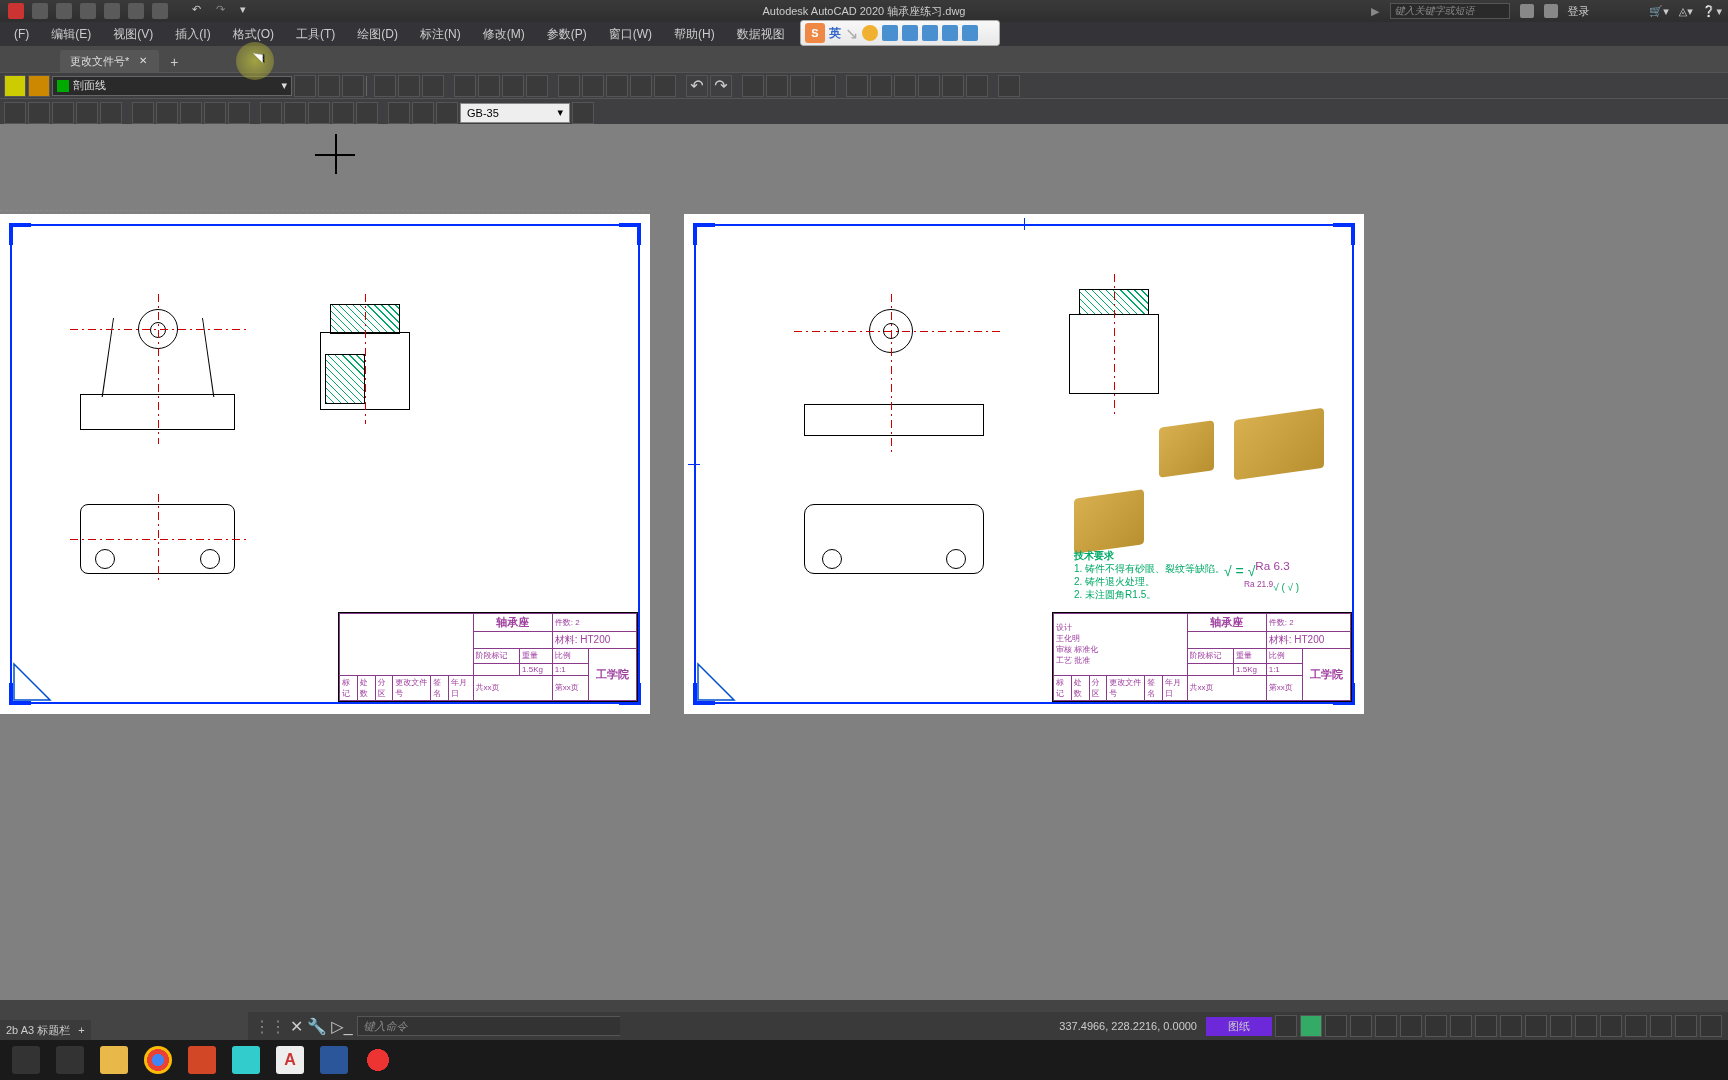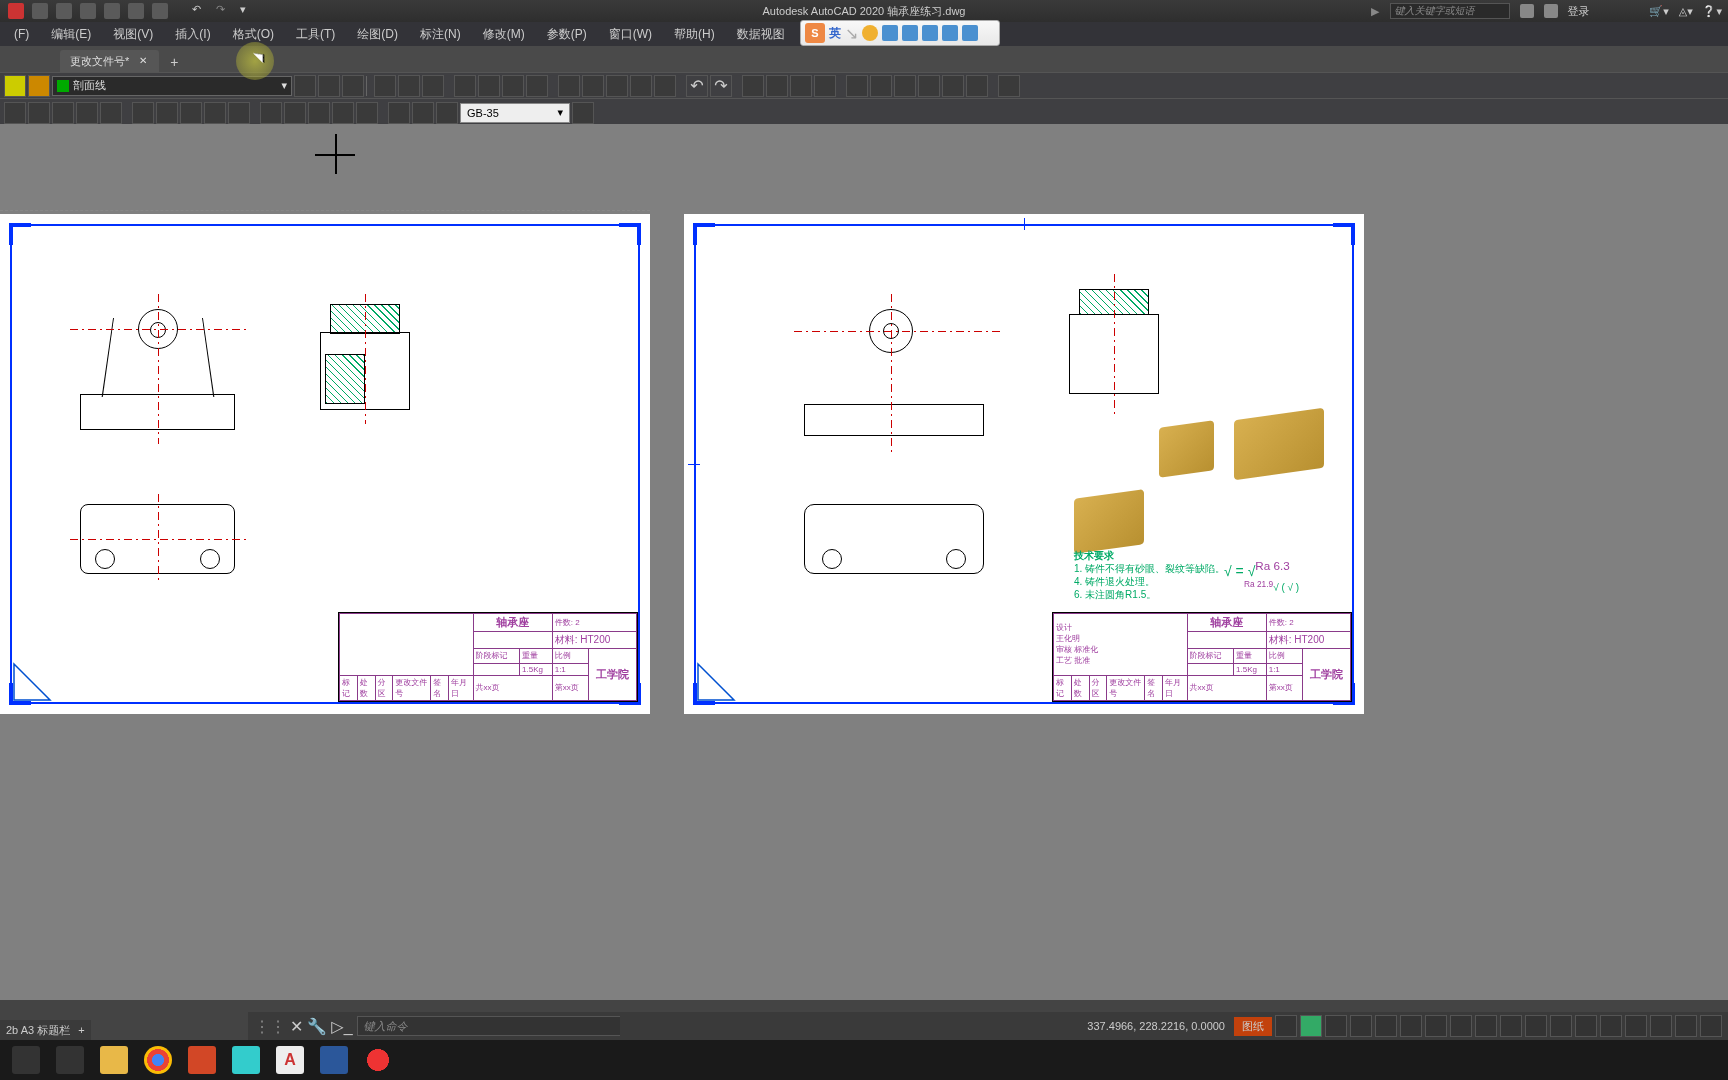--- a/index.html
+++ b/index.html
@@ -320,22 +320,22 @@
     <div class="shape" style="top:335px;left:138px;width:20px;height:20px;border-radius:50%"></div>
     <div class="shape" style="top:335px;left:262px;width:20px;height:20px;border-radius:50%"></div>
 
     <div class="iso-block" style="top:280px;left:390px"></div>
     <div class="iso-block" style="top:210px;left:475px;width:55px;height:50px"></div>
     <div class="iso-block" style="top:200px;left:550px;width:90px;height:60px"></div>
 
     <div class="tech-note" style="top:335px;left:390px">
       <div style="font-weight:bold">技术要求</div>
       <div>1. 铸件不得有砂眼、裂纹等缺陷。</div>
-      <div>4. 铸件退火处理。</div>
-      <div>6. 未注圆角R1.5。</div>
+      <div>2. 铸件退火处理。</div>
+      <div>2. 未注圆角R1.5。</div>
     </div>
     <div style="position:absolute;top:345px;left:540px;color:#0a6;font-size:14px">√ = √<sup style="color:#a040a0">Ra 6.3</sup></div>
     <div style="position:absolute;top:365px;left:560px;color:#0a6;font-size:10px"><sup style="color:#a040a0">Ra 21.9</sup>√ ( √ )</div>
 
     <svg style="position:absolute;bottom:12px;left:12px" width="40" height="40">
       <polygon points="2,38 38,38 2,2" fill="none" stroke="#0050d0" stroke-width="1.5"></polygon>
     </svg>
 
     <div class="title-block">
       <table>
@@ -387,21 +387,21 @@
   <span style="color:#ccc">▴</span>
 </div>
 
 <div class="bottom-tabs">
   <span>2b A3 标题栏</span>
   <span>+</span>
 </div>
 
 <div class="statusbar">
   <span class="sb-text">337.4966, 228.2216, 0.0000</span>
-  <span class="sb-text" style="background:#c2410c;padding:2px 8px">图纸</span>
+  <span class="sb-text" style="background:#6d28d9;padding:2px 22px">图纸</span>
   <div class="sb-btn"></div>
   <div class="sb-btn" style="background:#3a6"></div>
   <div class="sb-btn"></div>
   <div class="sb-btn"></div>
   <div class="sb-btn"></div>
   <div class="sb-btn"></div>
   <div class="sb-btn"></div>
   <div class="sb-btn"></div>
   <div class="sb-btn"></div>
   <div class="sb-btn"></div>

